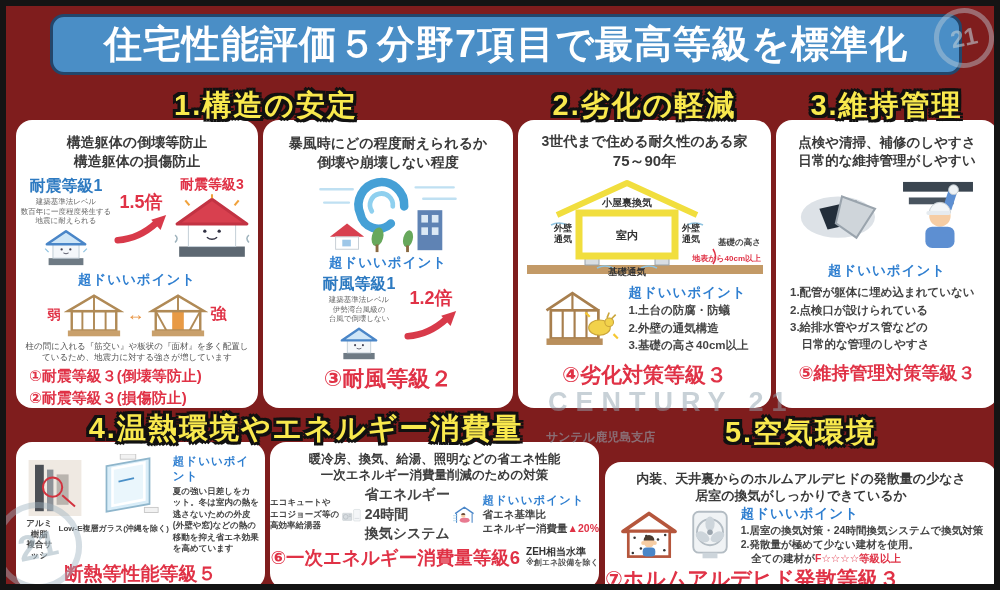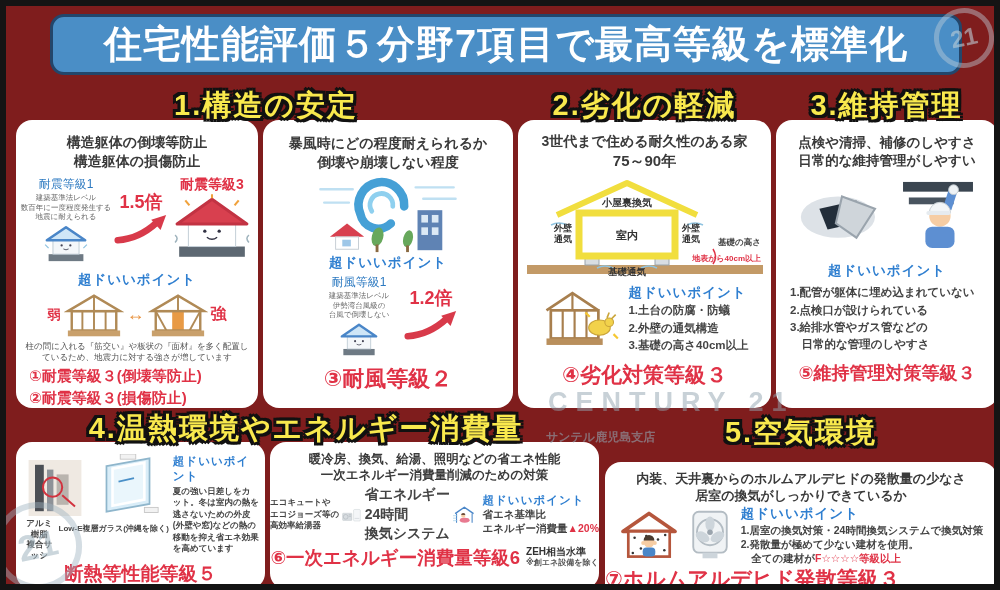--- a/index.html
+++ b/index.html
@@ -9,21 +9,21 @@
   .title-bar{position:absolute;left:44px;top:8px;width:912px;height:61px;background:#4a8ec6;border:3px solid #23466b;border-radius:14px;display:flex;align-items:center;justify-content:center;color:#fff;font-size:38px;font-weight:800;letter-spacing:1px;white-space:nowrap;z-index:3}
   .sec-head{position:absolute;z-index:6;color:#f9e94d;font-weight:800;font-size:29px;letter-spacing:2px;text-align:center;white-space:nowrap;
     text-shadow:-3px -3px 0 #111,0 -3px 0 #111,3px -3px 0 #111,-3px 0 0 #111,3px 0 0 #111,-3px 3px 0 #111,0 3px 0 #111,3px 3px 0 #111}
   .card{position:absolute;background:#fff;border-radius:16px;z-index:2;overflow:hidden}
   .col{display:flex;flex-direction:column;align-items:center}
   .desc{font-size:14px;font-weight:700;color:#3a3a3a;line-height:1.35;text-align:center}
   .desc-s{font-size:12.5px;font-weight:700;color:#3a3a3a;line-height:1.3;text-align:center}
   .point-label{color:#2f7fd0;font-weight:800;font-size:13.5px;letter-spacing:1px;text-align:center}
   .point-label.sm{font-size:11.5px}
   .red{color:#e03246}
-  .lbl-blue{color:#2d7ac1;font-weight:400;font-size:12px}
+  .lbl-blue{color:#2d7ac1;font-weight:700;font-size:16px}
   .lbl-red{color:#e03246;font-weight:800;font-size:14px}
   .note8{font-size:7.5px;color:#666;line-height:1.3;text-align:center;white-space:nowrap}
   .mult{color:#e03246;font-weight:800;font-size:18px}
   .cmp{display:flex;justify-content:center;align-items:flex-start}
   .cmp .c{display:flex;flex-direction:column;align-items:center;justify-content:space-between}
   .framerow{display:flex;align-items:center;justify-content:center;gap:3px}
   .weak{color:#e03246;font-weight:800;font-size:13px}
   .strong{color:#e03246;font-weight:800;font-size:16px}
   .dblarrow{color:#e8923f;font-weight:900;font-size:18px}
   .cap{font-size:8.5px;color:#555;line-height:1.3;text-align:center;width:228px}

